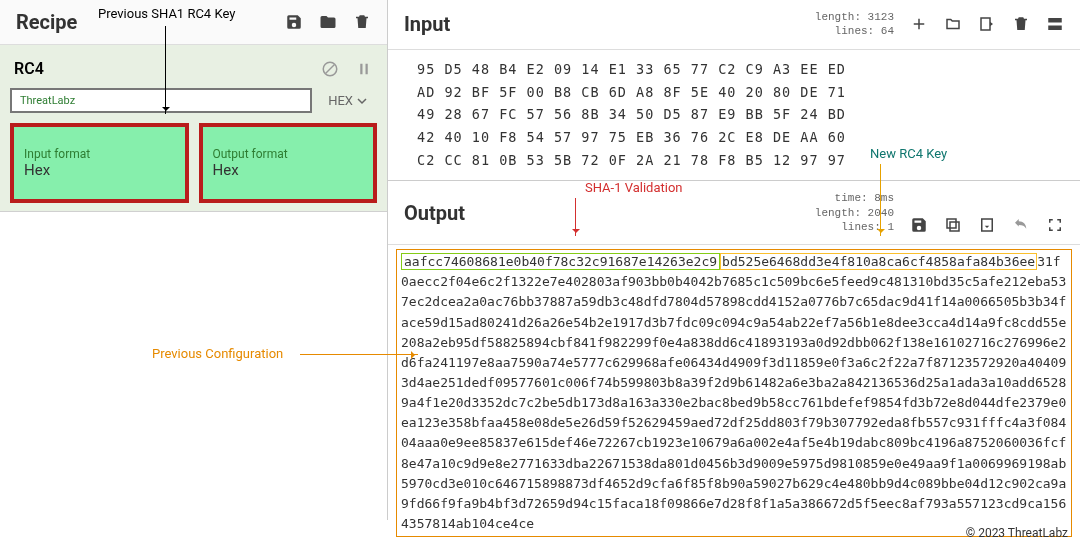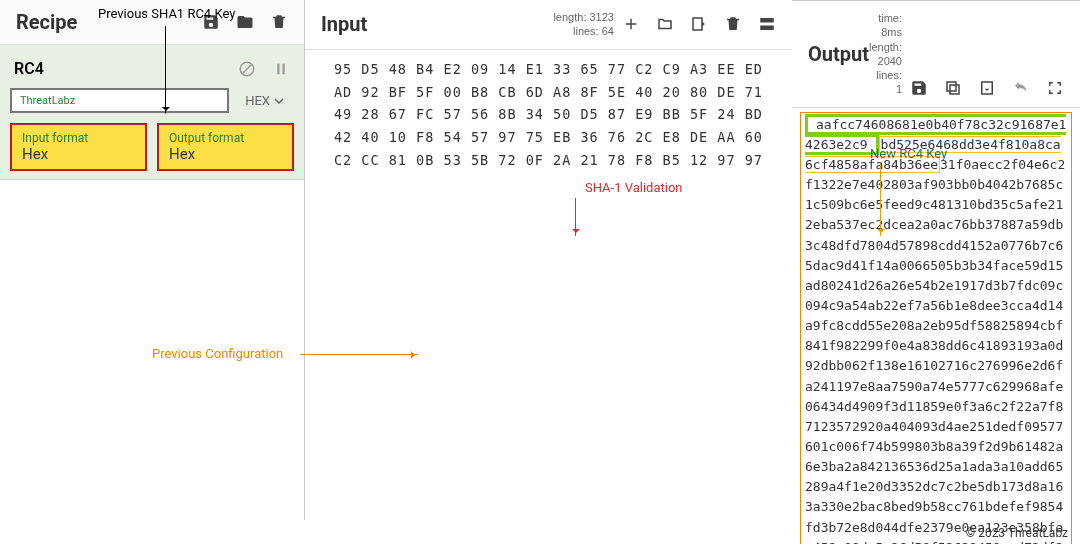--- a/index.html
+++ b/index.html
@@ -1,42 +1,42 @@
 <!DOCTYPE html>
 <html><head>
 <meta charset="utf-8">
 <style>
 *{box-sizing:border-box;margin:0;padding:0}
 body{font-family:-apple-system,BlinkMacSystemFont,"Segoe UI",Roboto,sans-serif;font-size:14px;color:#333;background:#fff;width:1080px;height:544px;overflow:hidden;position:relative}
 .container{display:flex;height:520px}
 .left{width:388px;display:flex;flex-direction:column;border-right:1px solid #ccc}
-.right{flex:1;display:flex;flex-direction:row}
+.right{flex:1;display:flex;flex-direction:column}
 .panel-header{display:flex;align-items:center;justify-content:space-between;padding:10px 16px;border-bottom:1px solid #ddd;background:#fafafa}
 .panel-title{font-weight:700;font-size:20px}
 .icon-row{display:flex;gap:16px;align-items:center}
 .icon{width:18px;height:18px;fill:#444;cursor:pointer}
 .icon-g{fill:#999}
 .recipe-body{background:#e8f0e3;padding:8px 10px;border-bottom:1px solid #d0d0d0}
 .op-header{display:flex;align-items:center;justify-content:space-between;padding:6px 4px 10px}
 .op-title{color:#000000;font-weight:600;font-size:16px}
 .pass-row{display:flex;align-items:stretch;gap:6px;margin-bottom:10px}
 .pass-box{flex:1;border:2px solid #777;background:#fff;padding:4px 8px}
 .pass-label{font-size:11px;color:#2e7d32}
 .pass-val{font-family:ui-monospace,Menlo,Consolas,monospace;font-size:15px;letter-spacing:1px;white-space:nowrap;overflow:hidden}
 .hex-btn{display:flex;align-items:center;padding:0 10px;color:#666;font-size:13px;cursor:pointer}
 .fmt-row{display:flex;gap:10px}
-.fmt-box{flex:1;border:2px solid #b91c1c;background:#fde047;padding:6px 10px}
+.fmt-box{flex:1;border:4px solid #b91c1c;background:#86efac;padding:20px 10px}
 .fmt-label{font-size:12px;color:#2e7d32}
 .fmt-val{font-size:15px}
 .input-panel .panel-header,.output-panel .panel-header{background:#fff}
-.meta{font-family:Liberation Sans, sans-serif;font-size:11px;color:#666;text-align:right;line-height:1.3;margin-right:8px}
+.meta{font-family:Liberation Mono, monospace;font-size:11px;color:#666;text-align:right;line-height:1.3;margin-right:16px}
 .hex-grid{font-family:ui-monospace,Menlo,Consolas,monospace;font-size:13.5px;letter-spacing:1px;padding:8px 29px;line-height:1.7;white-space:pre;overflow:hidden}
 .output-body{font-family:ui-monospace,Menlo,Consolas,monospace;font-size:13px;padding:4px 8px;line-height:1.55;word-break:break-all;position:relative}
 .out-border{border:1px solid #e68a00;padding:2px 4px}
-.hl-red{border:3px solid #84cc16;padding:0 8px}
+.hl-red{border:1px solid #84cc16;padding:0 2px}
 .hl-yel{border:1px solid #fbc02d;padding:0 1px}
 .ann{position:absolute;font-size:13px;pointer-events:none}
 .ann-top{color:#000;top:6px;left:98px}
 .ann-sha{color:#d32f2f;top:180px;left:585px}
 .ann-key{color:#0f766e;top:146px;left:870px}
 .ann-cfg{color:#e68a00;top:346px;left:152px}
 .arrow-down{position:absolute;width:1px;background:#000;left:165px;top:26px;height:88px}
 .arrow-down::after{content:"";position:absolute;bottom:-1px;left:-3px;border:4px solid transparent;border-top-color:#000}
 .arrow-sha{position:absolute;width:1px;background:#d32f2f;left:575px;top:198px;height:38px}
 .arrow-sha::after{content:"";position:absolute;bottom:-1px;left:-3px;border:4px solid transparent;border-top-color:#d32f2f}

